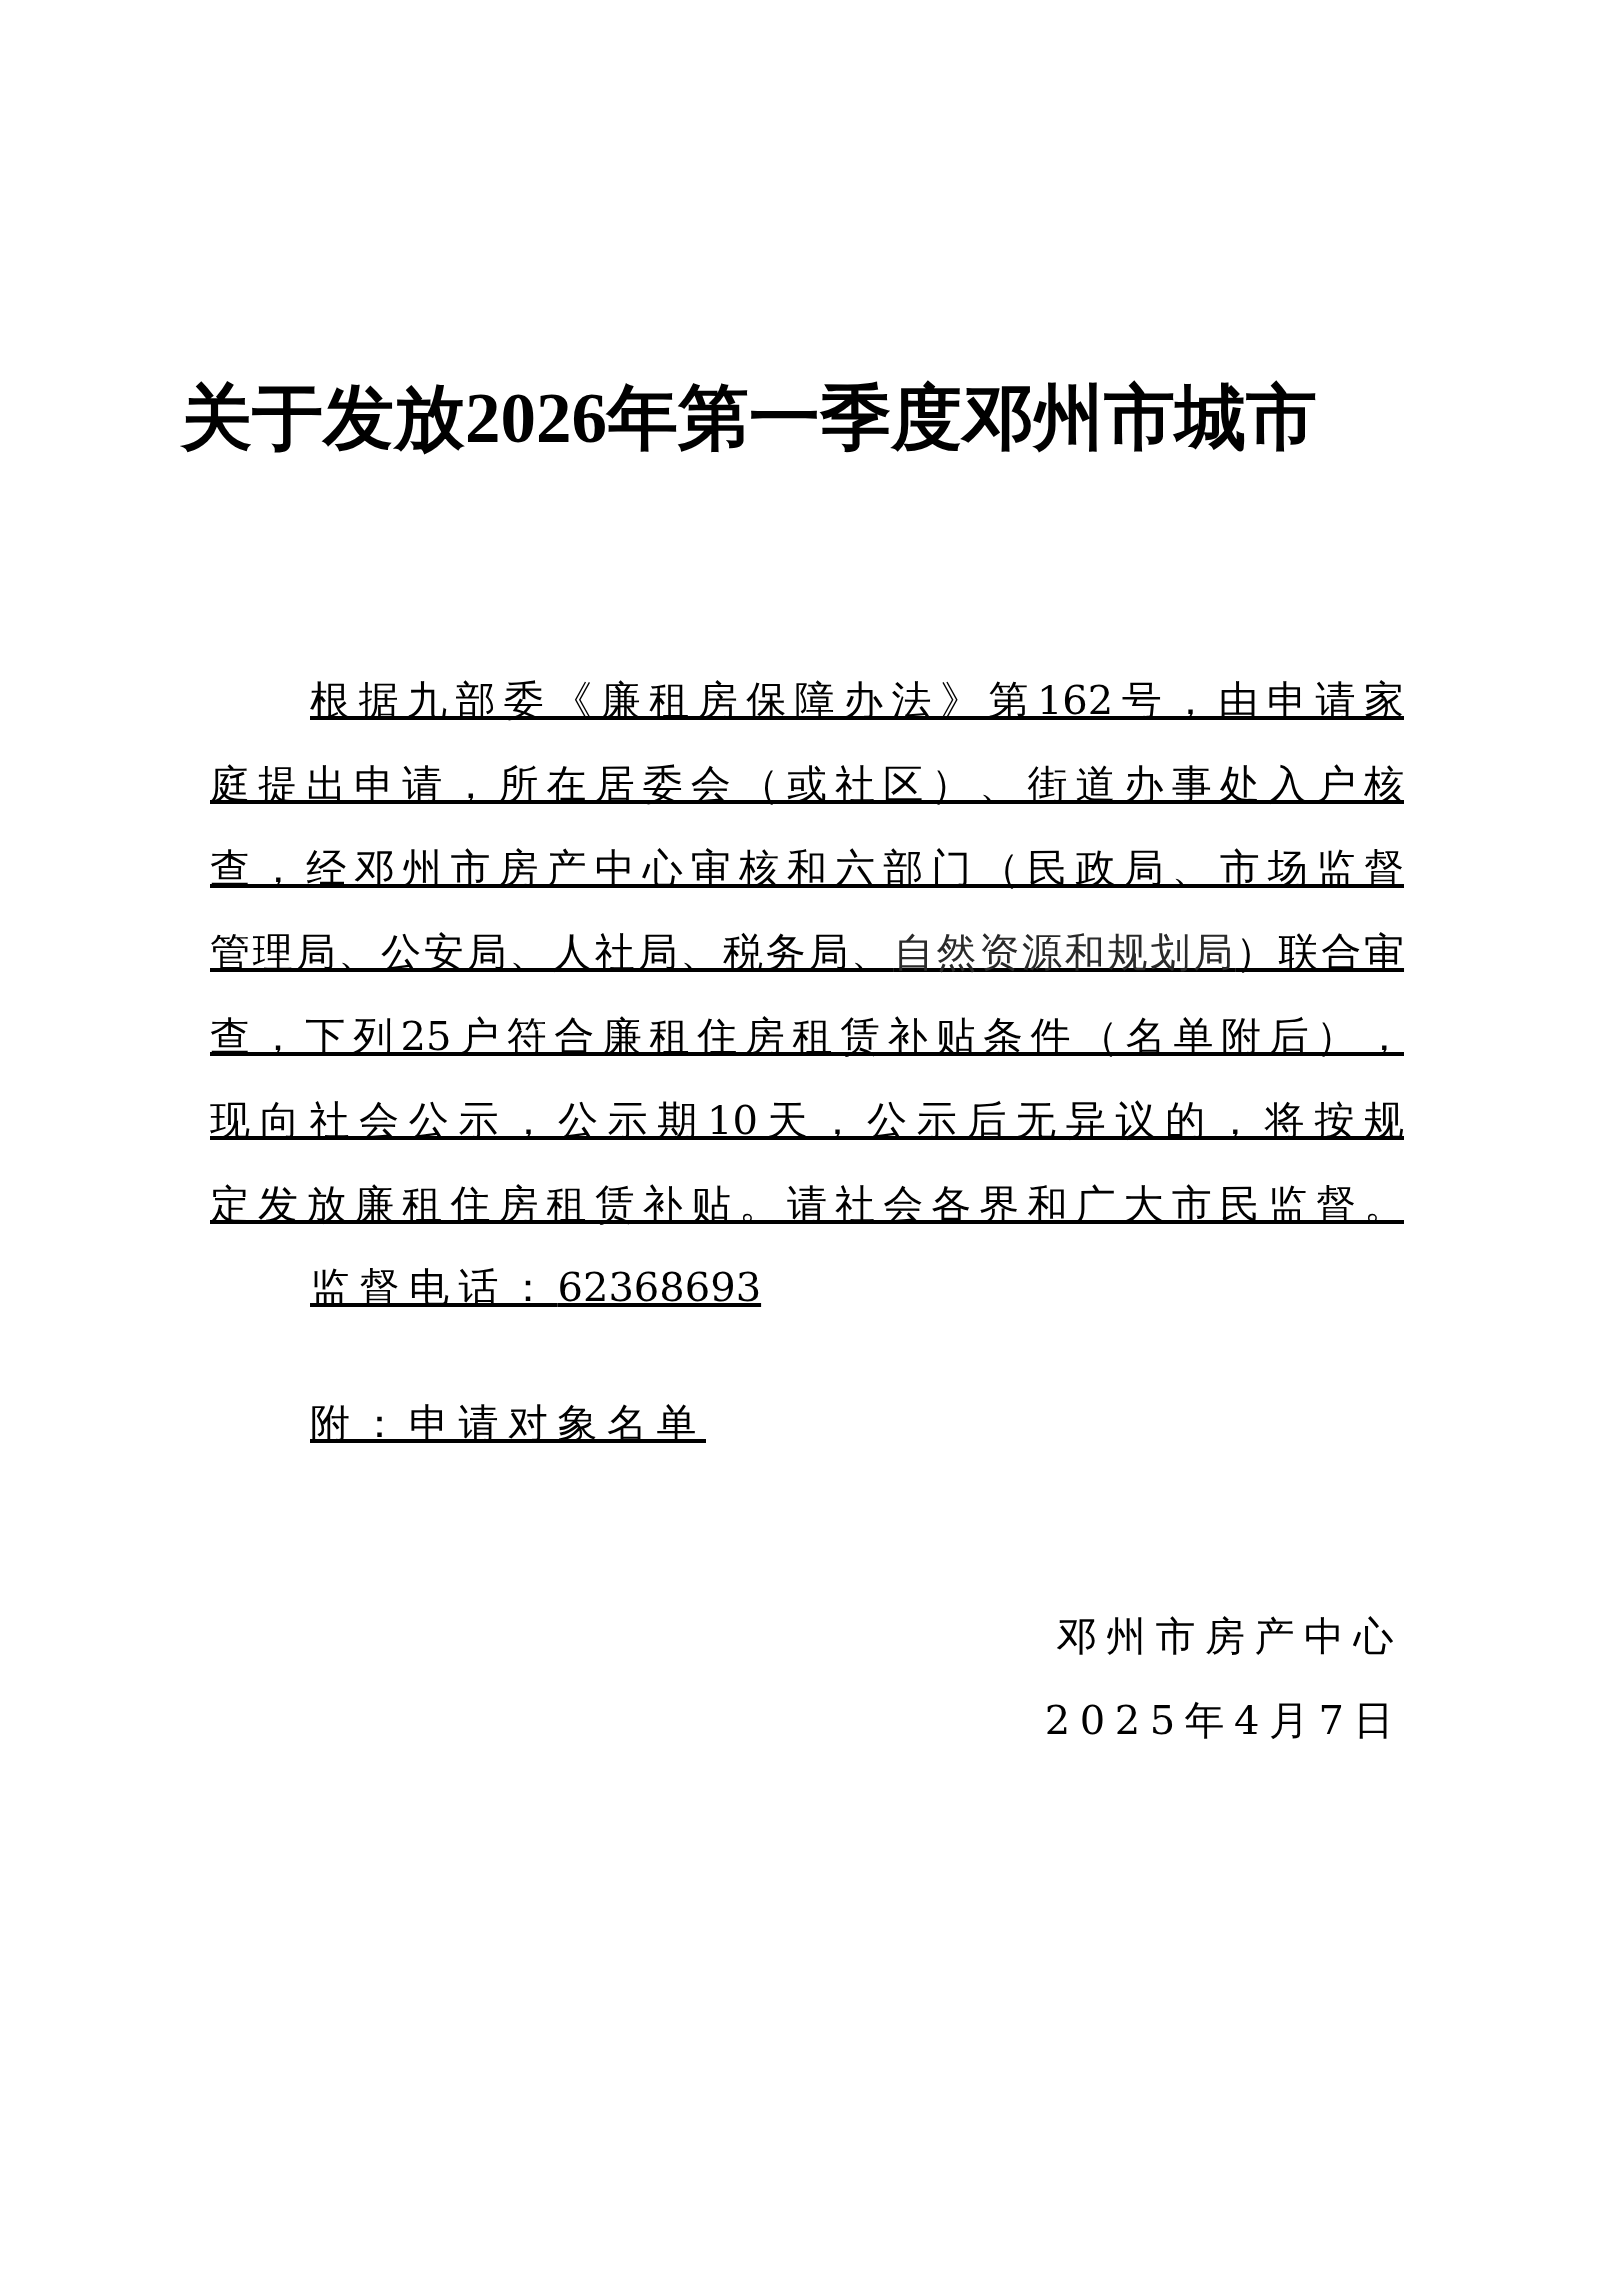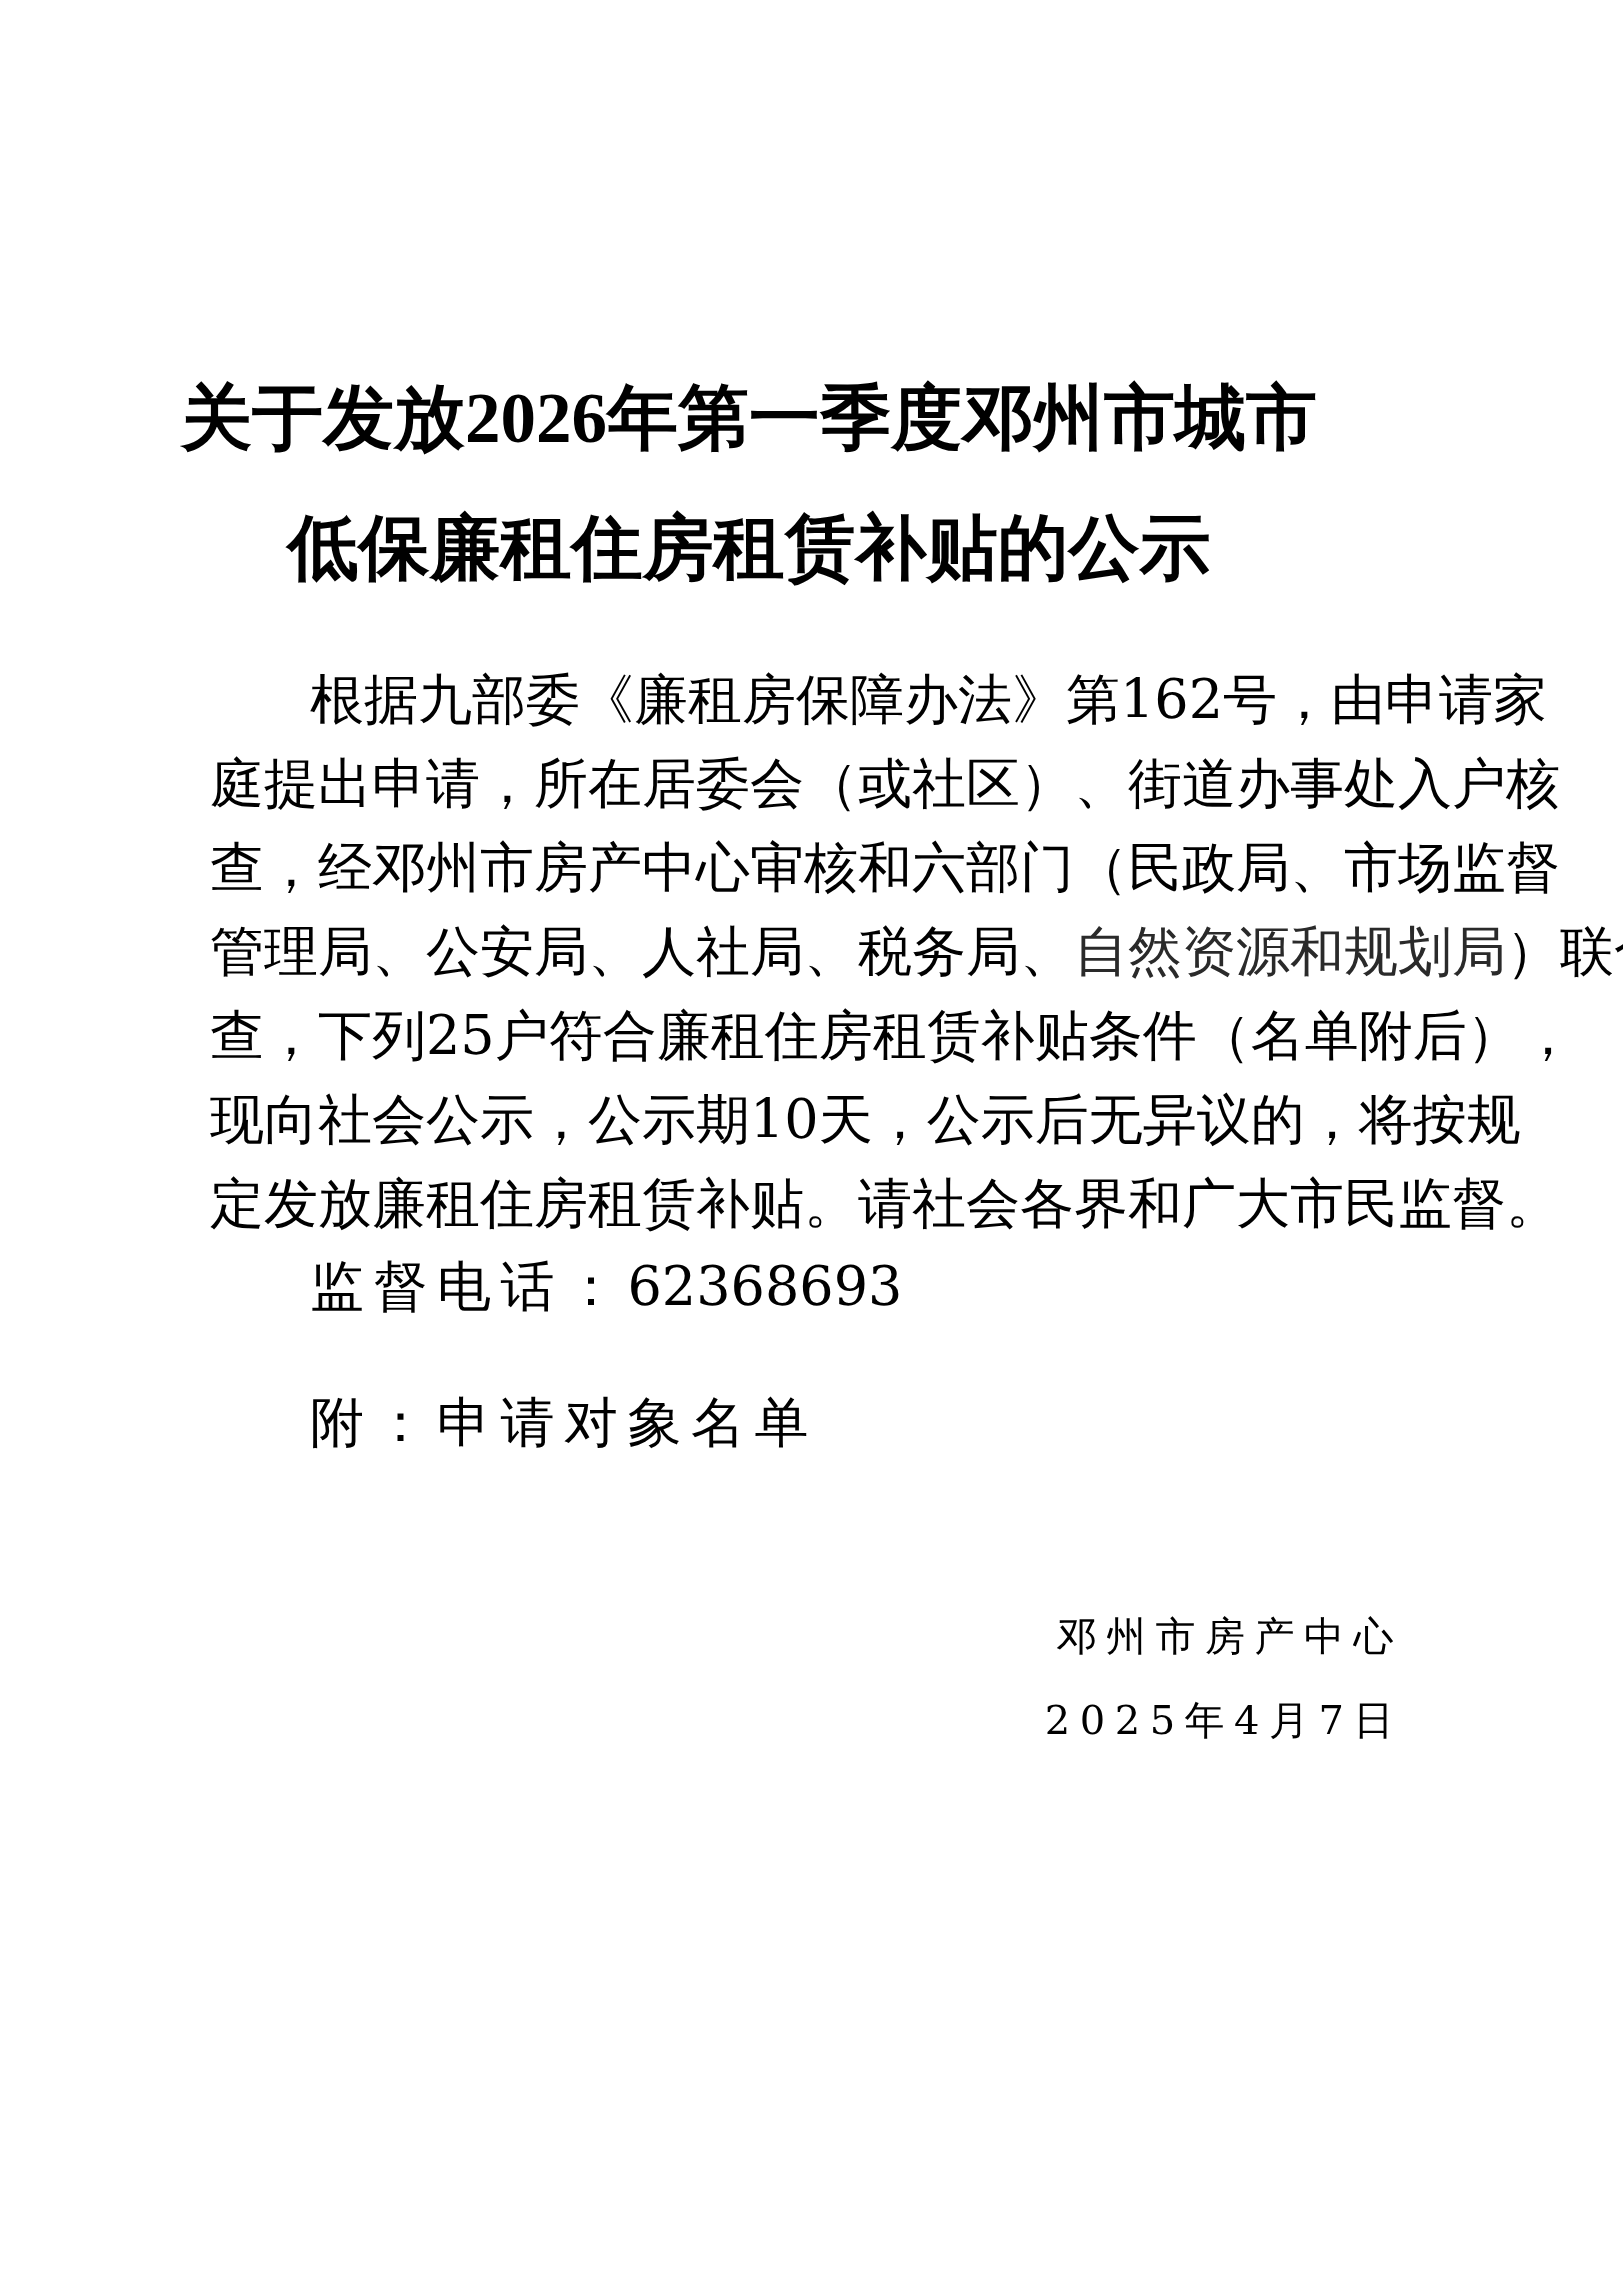--- a/index.html
+++ b/index.html
@@ -8,39 +8,38 @@
   .page { position:absolute; left:0; top:0; width:1623px; height:2295px; background:#fff; }
 
   .title { position:absolute; left:0; width:1498px; text-align:center;
            font-family:"Liberation Serif","DejaVu Serif",serif; font-weight:bold;
            font-size:71px; line-height:71px; white-space:nowrap; letter-spacing:0px; }
   .title.l1 { top:383px; }
   .title.l2 { top:513px; }
 
   .body-line { position:absolute; left:210px; width:1194px;
                font-family:"DejaVu Serif","Liberation Serif",serif;
-               font-size:54px; line-height:40px; white-space:nowrap;
-               text-align:justify; text-align-last:justify; }
+               font-size:40px; line-height:40px; white-space:nowrap;
+               text-align:justify; text-align-last:justify;text-decoration:underline; }
   .body-line.indent { left:310px; width:1094px; }
   .body-line.short { text-align:right; text-align-last:left; letter-spacing:9.5px; }
   .muted { color:#2a2a2a; }
 
   .sign { position:absolute; right:220px; font-size:40px; line-height:40px;
           white-space:nowrap; letter-spacing:9.5px;
           font-family:"DejaVu Serif","Liberation Serif",serif; }
   .sign.org { top:1616px; }
   .sign.date { top:1700px; }
 </style>
 </head>
 <body>
 
 <div class="page">
 
   <div class="title l1">关于发放2026年第一季度邓州市城市</div>
-  <div class="title l2">低保廉租住房租赁补贴的公示</div>
 
   <div class="body-line indent" style="top:680px;">根据九部委《廉租房保障办法》第162号，由申请家</div>
   <div class="body-line" style="top:764px;">庭提出申请，所在居委会（或社区）、街道办事处入户核</div>
   <div class="body-line" style="top:932px;">
     <span>管理局、公安局、人社局、税务局、</span><span class="muted">自然资源和规划局</span><span>）联合审</span>
   </div>
   <div class="body-line" style="top:848px;">查，经邓州市房产中心审核和六部门（民政局、市场监督</div>
   <div class="body-line" style="top:1016px;">查，下列25户符合廉租住房租赁补贴条件（名单附后），</div>
   <div class="body-line" style="top:1100px;">现向社会公示，公示期10天，公示后无异议的，将按规</div>
   <div class="body-line" style="top:1184px;">定发放廉租住房租赁补贴。请社会各界和广大市民监督。</div>

